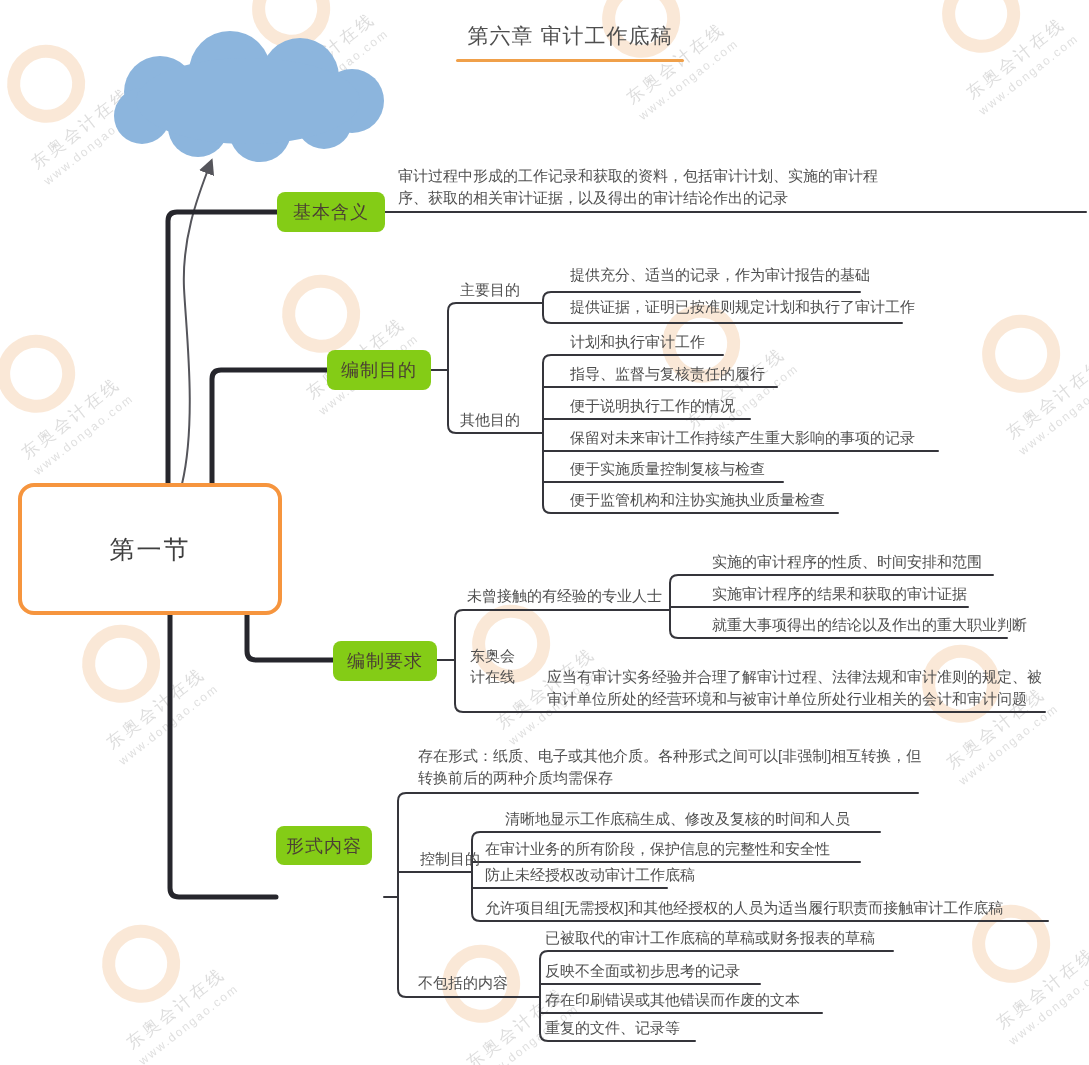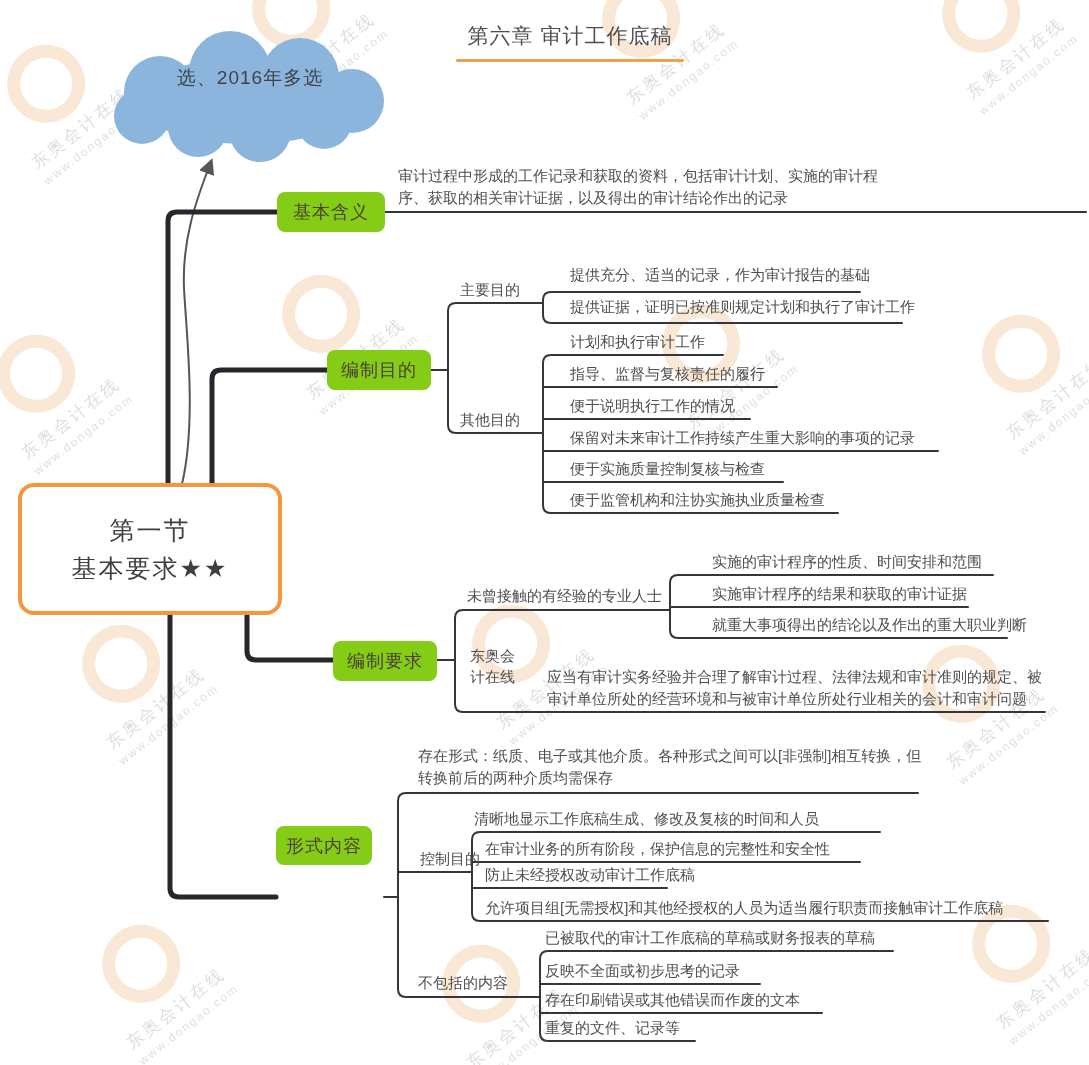--- a/index.html
+++ b/index.html
@@ -188,26 +188,24 @@
     <path d="M 893,951 L 548,951 Q 540,951 540,959 L 540,1033 Q 540,1041 548,1041 L 695,1041"></path>
     <path d="M 540,984 L 760,984"></path>
     <path d="M 540,1013 L 822,1013"></path>
   </g>
 </svg>
 
 <div class="title">第六章 审计工作底稿</div>
 <div class="title-underline"></div>
 
 <div class="cloud-text">
-  <div>选、2016年多选</div>
 </div>
 
 <div class="root">
   <div>第一节</div>
-  <div>基本要求★★</div>
 </div>
 
 <div class="topic" style="left:277px;top:192px;width:108px;height:40px">基本含义</div>
 <div class="topic" style="left:327px;top:350px;width:104px;height:40px">编制目的</div>
 <div class="topic" style="left:333px;top:641px;width:104px;height:40px">编制要求</div>
 <div class="topic" style="left:276px;top:826px;width:96px;height:39px">形式内容</div>
 
 <div class="t wrap" style="left:398px;top:165px;width:502px">审计过程中形成的工作记录和获取的资料，包括审计计划、实施的审计程序、获取的相关审计证据，以及得出的审计结论作出的记录</div>
 
 <div class="t" style="left:460px;top:279px">主要目的</div>
@@ -226,21 +224,21 @@
 <div class="t" style="left:712px;top:551px">实施的审计程序的性质、时间安排和范围</div>
 <div class="t" style="left:712px;top:583px">实施审计程序的结果和获取的审计证据</div>
 <div class="t" style="left:712px;top:614px">就重大事项得出的结论以及作出的重大职业判断</div>
 
 <div class="t wrap" style="left:470px;top:645px;width:52px;line-height:21px">东奥会计在线</div>
 <div class="t wrap" style="left:547px;top:666px;width:503px">应当有审计实务经验并合理了解审计过程、法律法规和审计准则的规定、被审计单位所处的经营环境和与被审计单位所处行业相关的会计和审计问题</div>
 
 <div class="t wrap" style="left:418px;top:745px;width:512px">存在形式：纸质、电子或其他介质。各种形式之间可以[非强制]相互转换，但转换前后的两种介质均需保存</div>
 
 <div class="t" style="left:420px;top:848px">控制目的</div>
-<div class="t" style="left:474px;top:808px">清晰地显示工作底稿生成、修改及复核的时间和人员</div>
+<div class="t" style="left:505px;top:808px">清晰地显示工作底稿生成、修改及复核的时间和人员</div>
 <div class="t" style="left:485px;top:838px">在审计业务的所有阶段，保护信息的完整性和安全性</div>
 <div class="t" style="left:485px;top:864px">防止未经授权改动审计工作底稿</div>
 <div class="t" style="left:485px;top:897px">允许项目组[无需授权]和其他经授权的人员为适当履行职责而接触审计工作底稿</div>
 
 <div class="t" style="left:418px;top:972px">不包括的内容</div>
 <div class="t" style="left:545px;top:927px">已被取代的审计工作底稿的草稿或财务报表的草稿</div>
 <div class="t" style="left:545px;top:960px">反映不全面或初步思考的记录</div>
 <div class="t" style="left:545px;top:989px">存在印刷错误或其他错误而作废的文本</div>
 <div class="t" style="left:545px;top:1017px">重复的文件、记录等</div>
 

